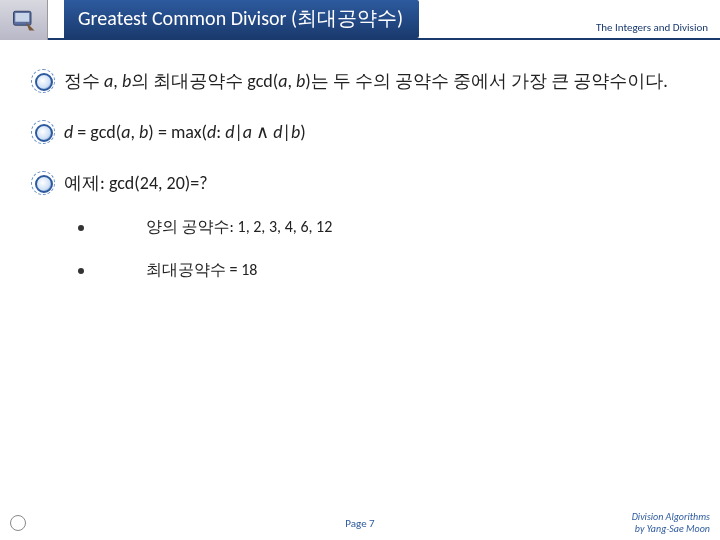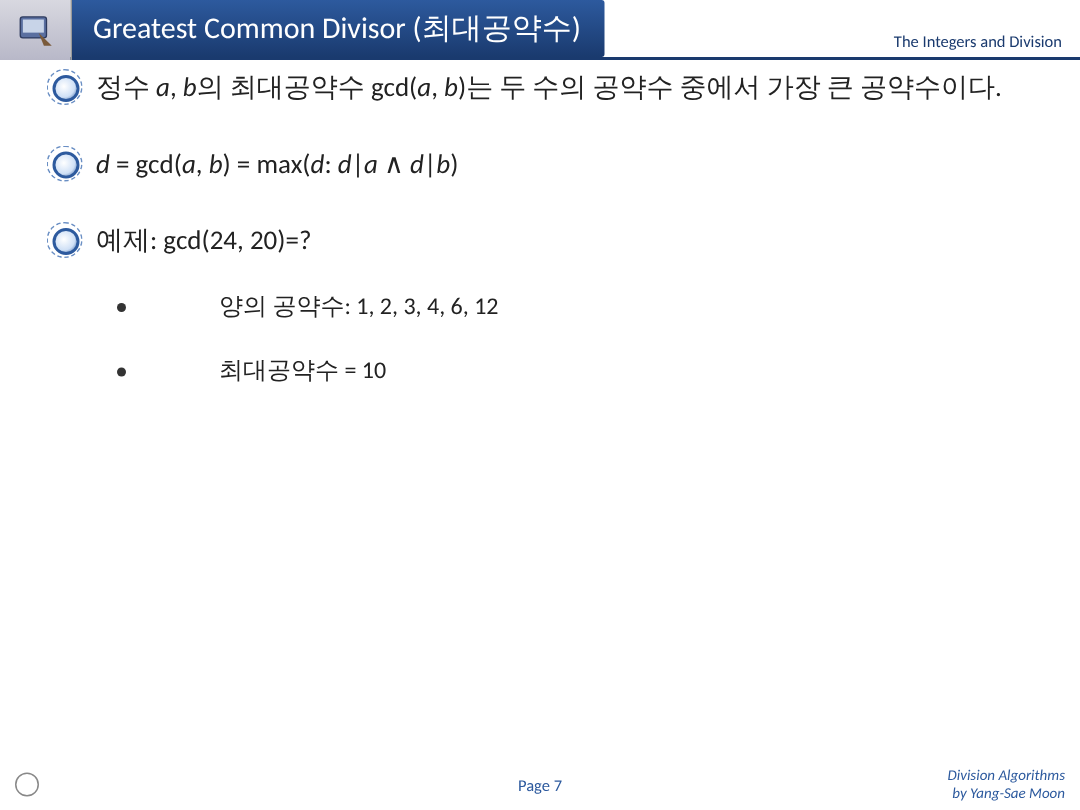--- a/index.html
+++ b/index.html
@@ -30,33 +30,34 @@
   .header-title {
     background: linear-gradient(180deg, #2d5a9e 0%, #1a3a6e 100%);
     color: white;
     font-size: 20px;
     font-weight: 400;
     padding: 2px 16px 4px 14px;
     flex: 0 0 auto;
     display: flex;
     align-items: center;
     border-radius: 0 2px 2px 0;
+    margin-left: 16px;
   }
   .header-right {
     flex: 1;
     display: flex;
     align-items: flex-end;
     justify-content: flex-end;
     padding: 0 12px 4px 0;
     color: #1a3a6e;
     font-size: 11px;
     border-radius: 13px;
   }
   .content {
-    padding: 5px 30px 0 34px;
+    padding: 28px 30px 0 34px;
     font-size: 18px;
     color: #222;
   }
   .bullet-item {
     display: flex;
     align-items: flex-start;
     margin-bottom: 24px;
     line-height: 1.5;
   }
   .bullet-icon {
@@ -171,21 +172,21 @@
     <div>예제: gcd(24, 20)=?</div>
   </div>
 
   <div class="sub-list">
     <div class="sub-item">
       <div class="sub-dot"></div>
       <div>양의 공약수: 1, 2, 3, 4, 6, 12</div>
     </div>
     <div class="sub-item">
       <div class="sub-dot"></div>
-      <div>최대공약수 = 10</div>
+      <div>최대공약수 = 18</div>
     </div>
   </div>
 
 </div>
 
 <div class="footer">
   <div class="footer-logo">
     <div class="footer-logo-mark"></div>
   </div>
   <div class="footer-page">Page 7</div>

